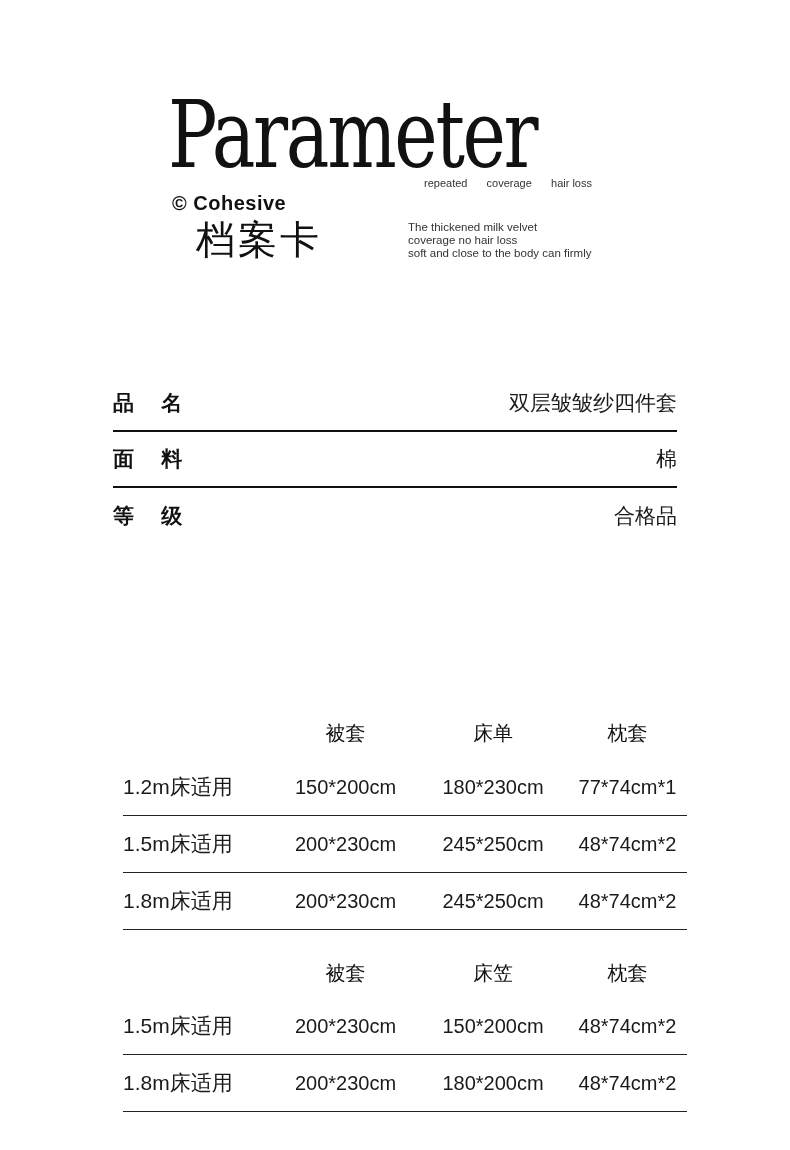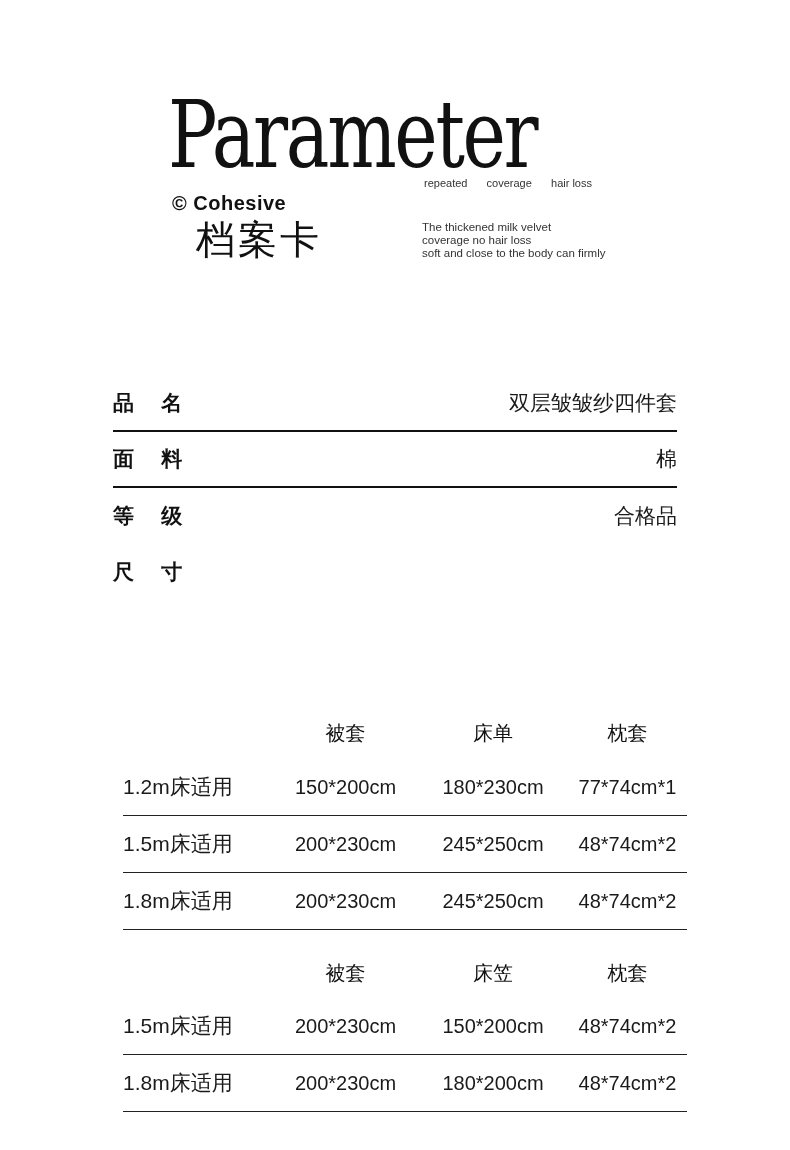--- a/index.html
+++ b/index.html
@@ -35,21 +35,21 @@
     position: absolute; left: 196px; top: 213px;
     font-size: 39px; font-weight: 400; color: #111;
     letter-spacing: 3px;
   }
   .keywords {
     position: absolute; left: 424px; top: 177px; width: 168px;
     display: flex; justify-content: space-between;
     font-size: 11px; color: #333;
   }
   .description {
-    position: absolute; left: 422px; top: 221px;
+    position: absolute; left: 408px; top: 221px;
     font-size: 11.5px; line-height: 13px; color: #333;
   }
 
   
   .specs {
     position: absolute; left: 113px; top: 376px; width: 564px;
   }
   .spec-row {
     height: 56px;
     display: flex; justify-content: space-between; align-items: center;
@@ -107,24 +107,20 @@
       <span class="spec-value">双层皱皱纱四件套</span>
     </div>
     <div class="spec-row lined">
       <span class="spec-label">面料</span>
       <span class="spec-value">棉</span>
     </div>
     <div class="spec-row">
       <span class="spec-label">等级</span>
       <span class="spec-value">合格品</span>
     </div>
-    <div class="spec-row">
-      <span class="spec-label">尺寸</span>
-      <span class="spec-value"></span>
-    </div>
   </section>
 
   <section class="size-table t1">
     <div class="trow head">
       <div class="tcell rowlabel"></div>
       <div class="tcell">被套</div>
       <div class="tcell">床单</div>
       <div class="tcell">枕套</div>
     </div>
     <div class="trow data">

